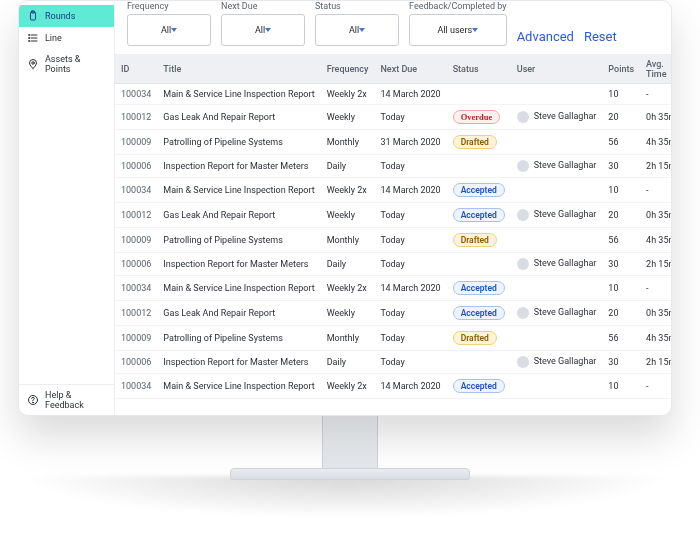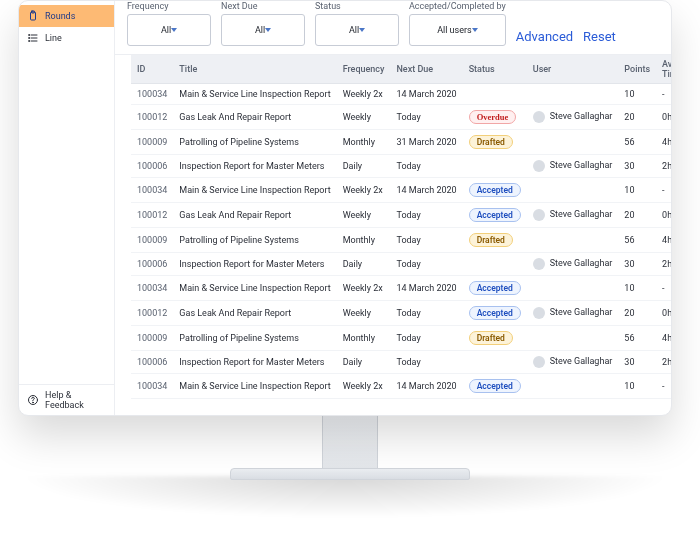--- a/index.html
+++ b/index.html
@@ -33,21 +33,21 @@
   .app { display: flex; height: 100%; }
 
   .sidebar { width: 96px; flex: none; border-right: 1px solid #eceef2; display: flex; flex-direction: column; }
   .sidebar .top { flex: 1; padding-top: 4px; }
   .sidebar .bottom { border-top: 1px solid #eceef2; margin-top: 23px; }
   .side-item {
     display: flex; align-items: center; gap: 6px;
     padding: 5px 8px; cursor: pointer; color: #2b2f38;
   }
   .side-item .ic { width: 12px; height: 12px; flex: none; display:inline-flex; align-items:center; justify-content:center; }
-  .side-item.active { background: #fdba74; color: #1e3a8a; }
+  .side-item.active { background: #5eead4; color: #1e3a8a; }
   svg { display: block; }
 
   .main { flex: 1; display: flex; flex-direction: column; min-width: 0; }
 
   .header { display: flex; align-items: center; justify-content: space-between; padding: 10px 12px 6px 12px; }
   .title { font-size: 14px; font-weight: 700; color: #1b1f27; }
   .primary-btn {
     background: #1f4fbf; color: #fff; border: none; border-radius: 4px;
     padding: 5px 10px; font-size: 10px; font-weight: 600; cursor: pointer;
     display: inline-flex; align-items: center; gap: 5px;
@@ -61,21 +61,21 @@
     border: 1px solid #c7ccd6; border-radius: 3px; height: 32px; min-width: 80px;
     display: flex; align-items: center; justify-content: center;
     padding: 0 6px; font-size: 9px; color: #1b1f27; background: #fff; cursor: pointer;
   }
   .select .caret {
     width: 0; height: 0; border-left: 3px solid transparent; border-right: 3px solid transparent; border-top: 4px solid #4a76c7;
   }
   .link { color: #2a5bd7; font-size: 13px; cursor: pointer; padding-bottom: 2px; }
 
   .grid { flex: 1; overflow: auto; border-top: 1px solid #eceef2; }
-  table { border-collapse: collapse; width: 100%; margin-left: 16px; }
+  table { border-collapse: collapse; width: 100%; }
   thead th {
     background: #eef0f4; color: #5a6270; font-weight: 500; font-size: 9px;
     text-align: left; padding: 4px 6px; position: sticky; top: 0;
     border-bottom: 1px solid #e2e5ea;
   }
   tbody td {
     font-size: 9px; color: #2b2f38; padding: 5px 6px; border-bottom: 1px solid #f1f3f6;
     white-space: nowrap;
   }
   .col-id { width: 44px; color:#5a6270; }
@@ -125,20 +125,29 @@
                   <line x1="8" y1="6" x2="20" y2="6"></line>
                   <line x1="8" y1="12" x2="20" y2="12"></line>
                   <line x1="8" y1="18" x2="20" y2="18"></line>
                   <circle cx="4" cy="6" r="1"></circle>
                   <circle cx="4" cy="12" r="1"></circle>
                   <circle cx="4" cy="18" r="1"></circle>
                 </svg>
               </span>
     <span>Line</span>
             </div>
+            <div class="side-item">
+              <span class="ic">
+                <svg width="12" height="12" viewBox="0 0 24 24" fill="none" stroke="currentColor" stroke-width="2" stroke-linecap="round" stroke-linejoin="round">
+                  <path d="M12 21s-7-6.2-7-11a7 7 0 1 1 14 0c0 4.8-7 11-7 11z"></path>
+                  <circle cx="12" cy="10" r="2.5"></circle>
+                </svg>
+              </span>
+    <span>Assets &amp; Points</span>
+            </div>
           </div>
         <div class="bottom" id="sidebar-bottom">
             <div class="side-item">
               <span class="ic">
                 <svg width="12" height="12" viewBox="0 0 24 24" fill="none" stroke="currentColor" stroke-width="2" stroke-linecap="round" stroke-linejoin="round">
                   <circle cx="12" cy="12" r="9"></circle>
                   <path d="M9.5 9a2.5 2.5 0 1 1 3.5 2.3c-.9.4-1.5 1-1.5 2.2"></path>
                   <circle cx="12" cy="17" r="0.8" fill="currentColor"></circle>
                 </svg>
               </span>
@@ -165,21 +174,21 @@
             </div>
           </div>
           <div class="fcol">
             <label>Status</label>
             <div class="select" style="min-width:84px">
               <span>All</span>
               <span class="caret"></span>
             </div>
           </div>
           <div class="fcol">
-            <label>Accepted/Completed by</label>
+            <label>Feedback/Completed by</label>
             <div class="select" style="min-width:92px">
               <span>All users</span>
               <span class="caret"></span>
             </div>
           </div>
           <span class="link">Advanced</span>
           <span class="link">Reset</span>
         </div>
 
         <div class="grid">

